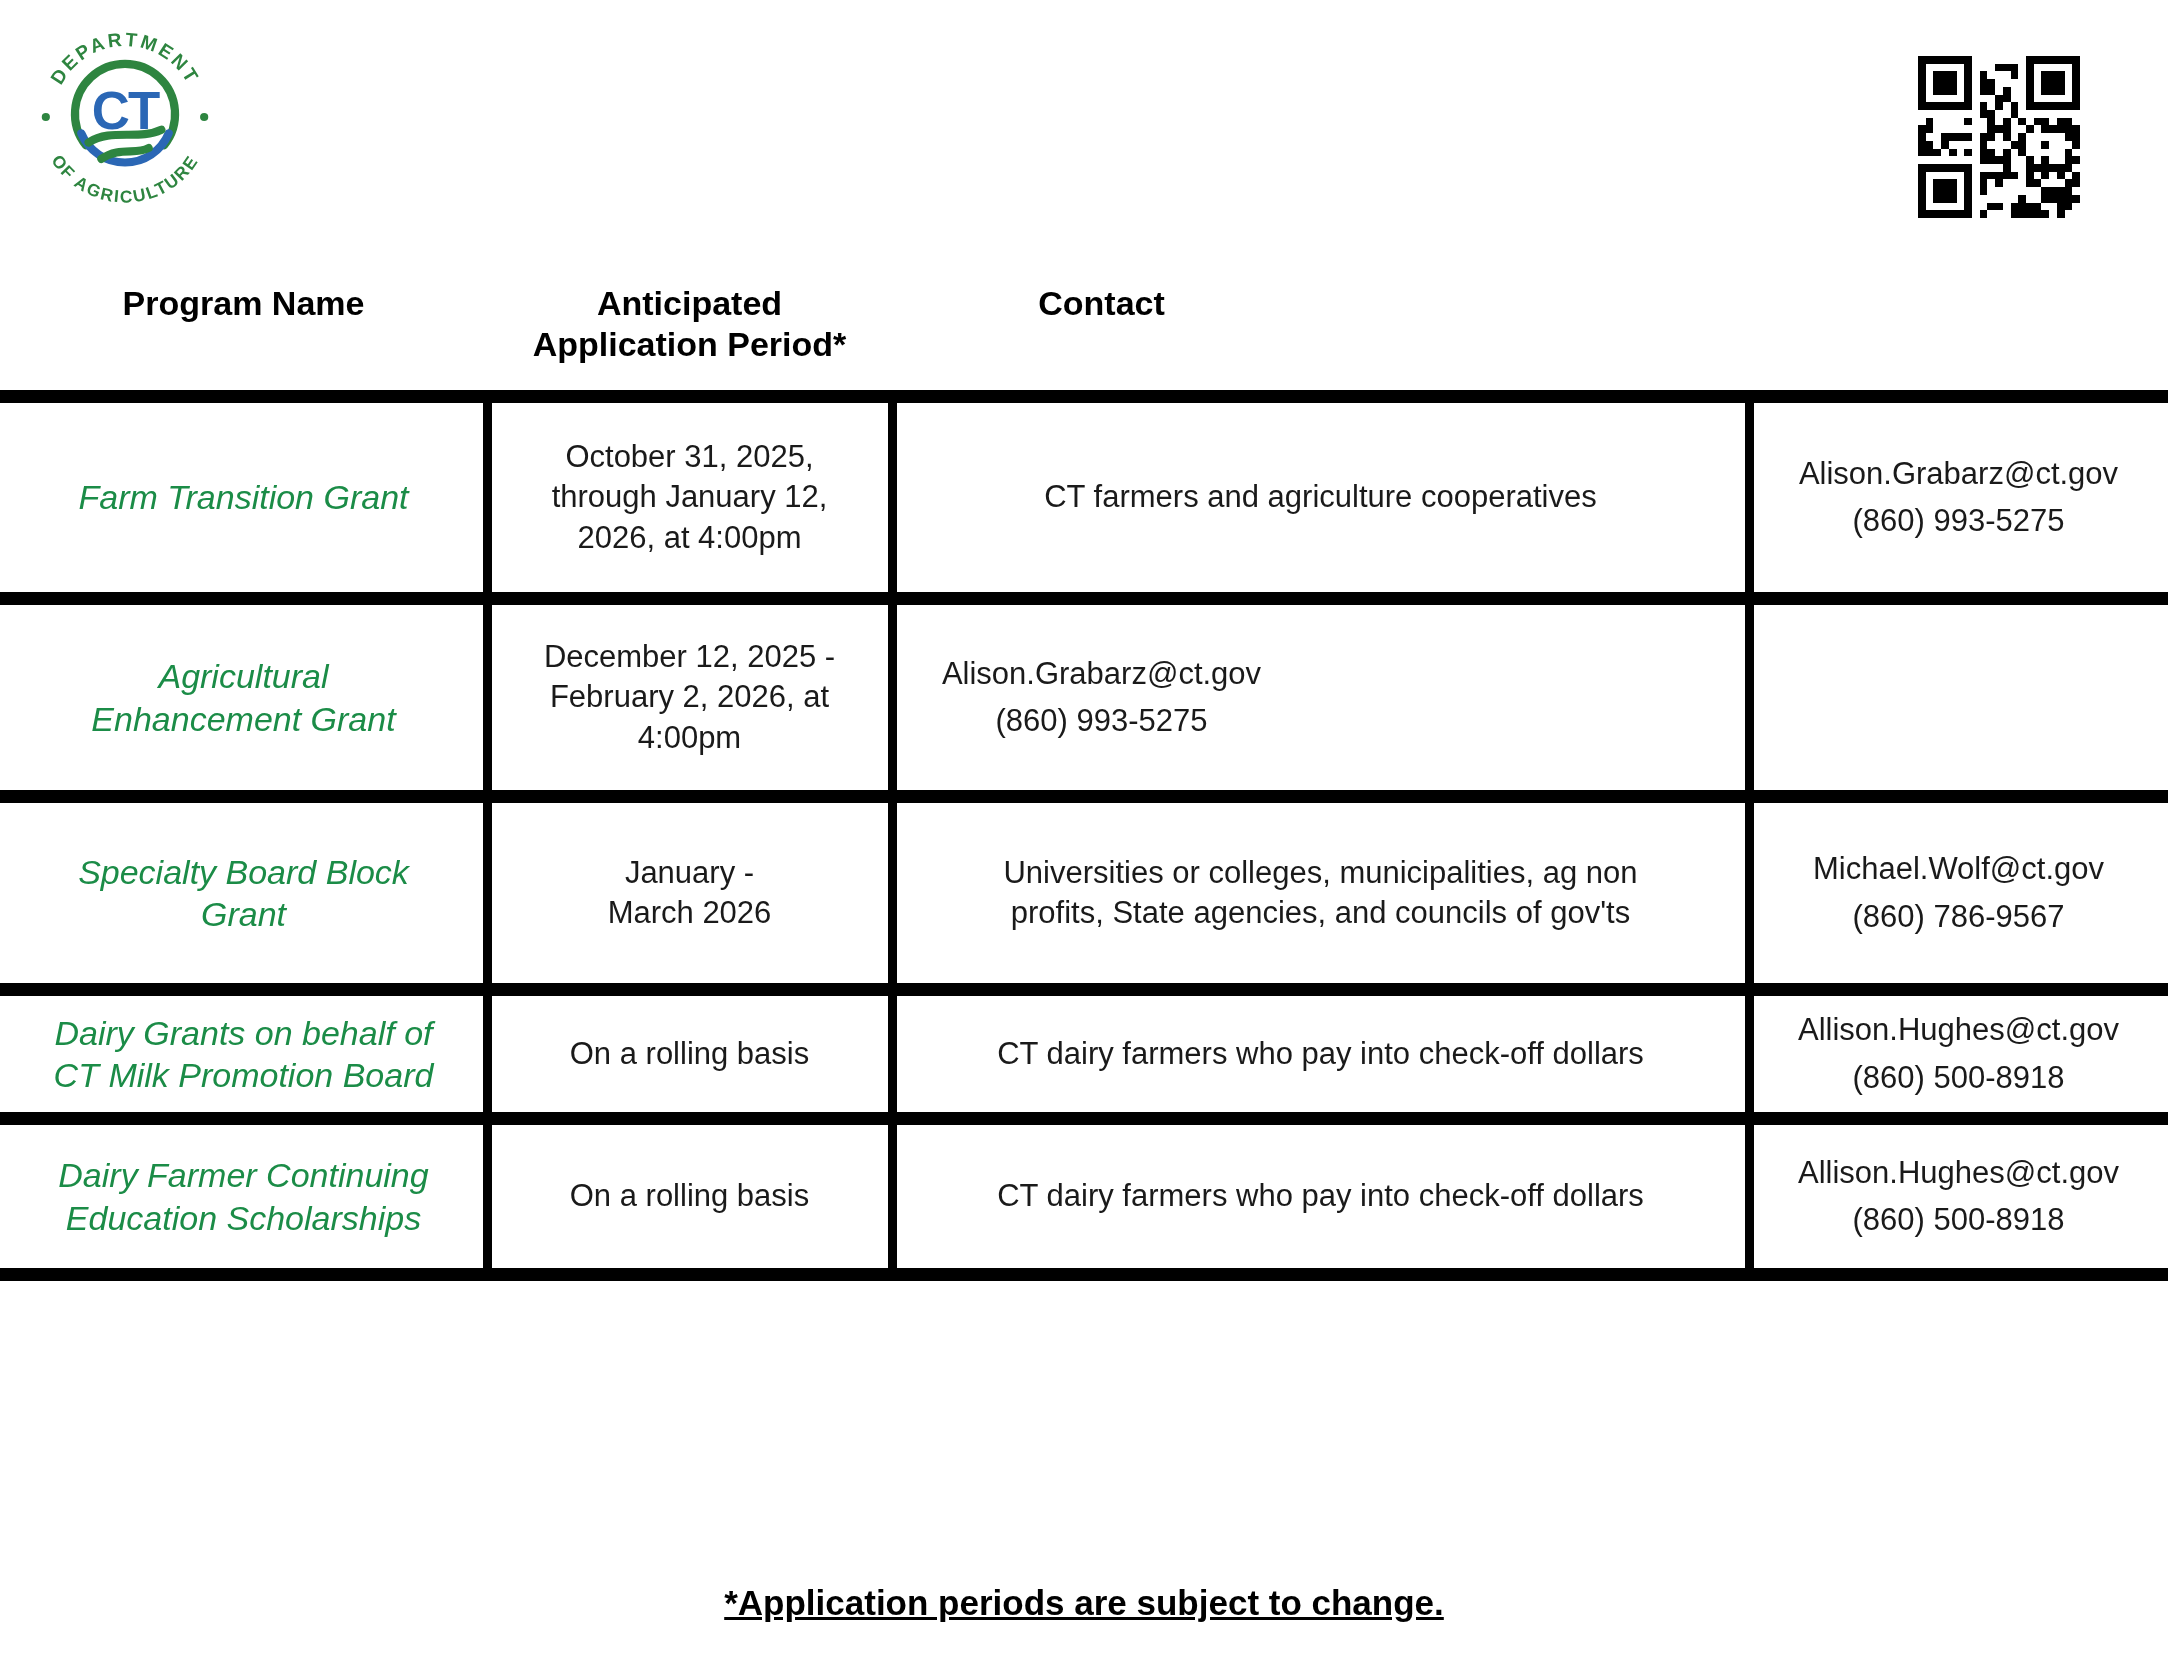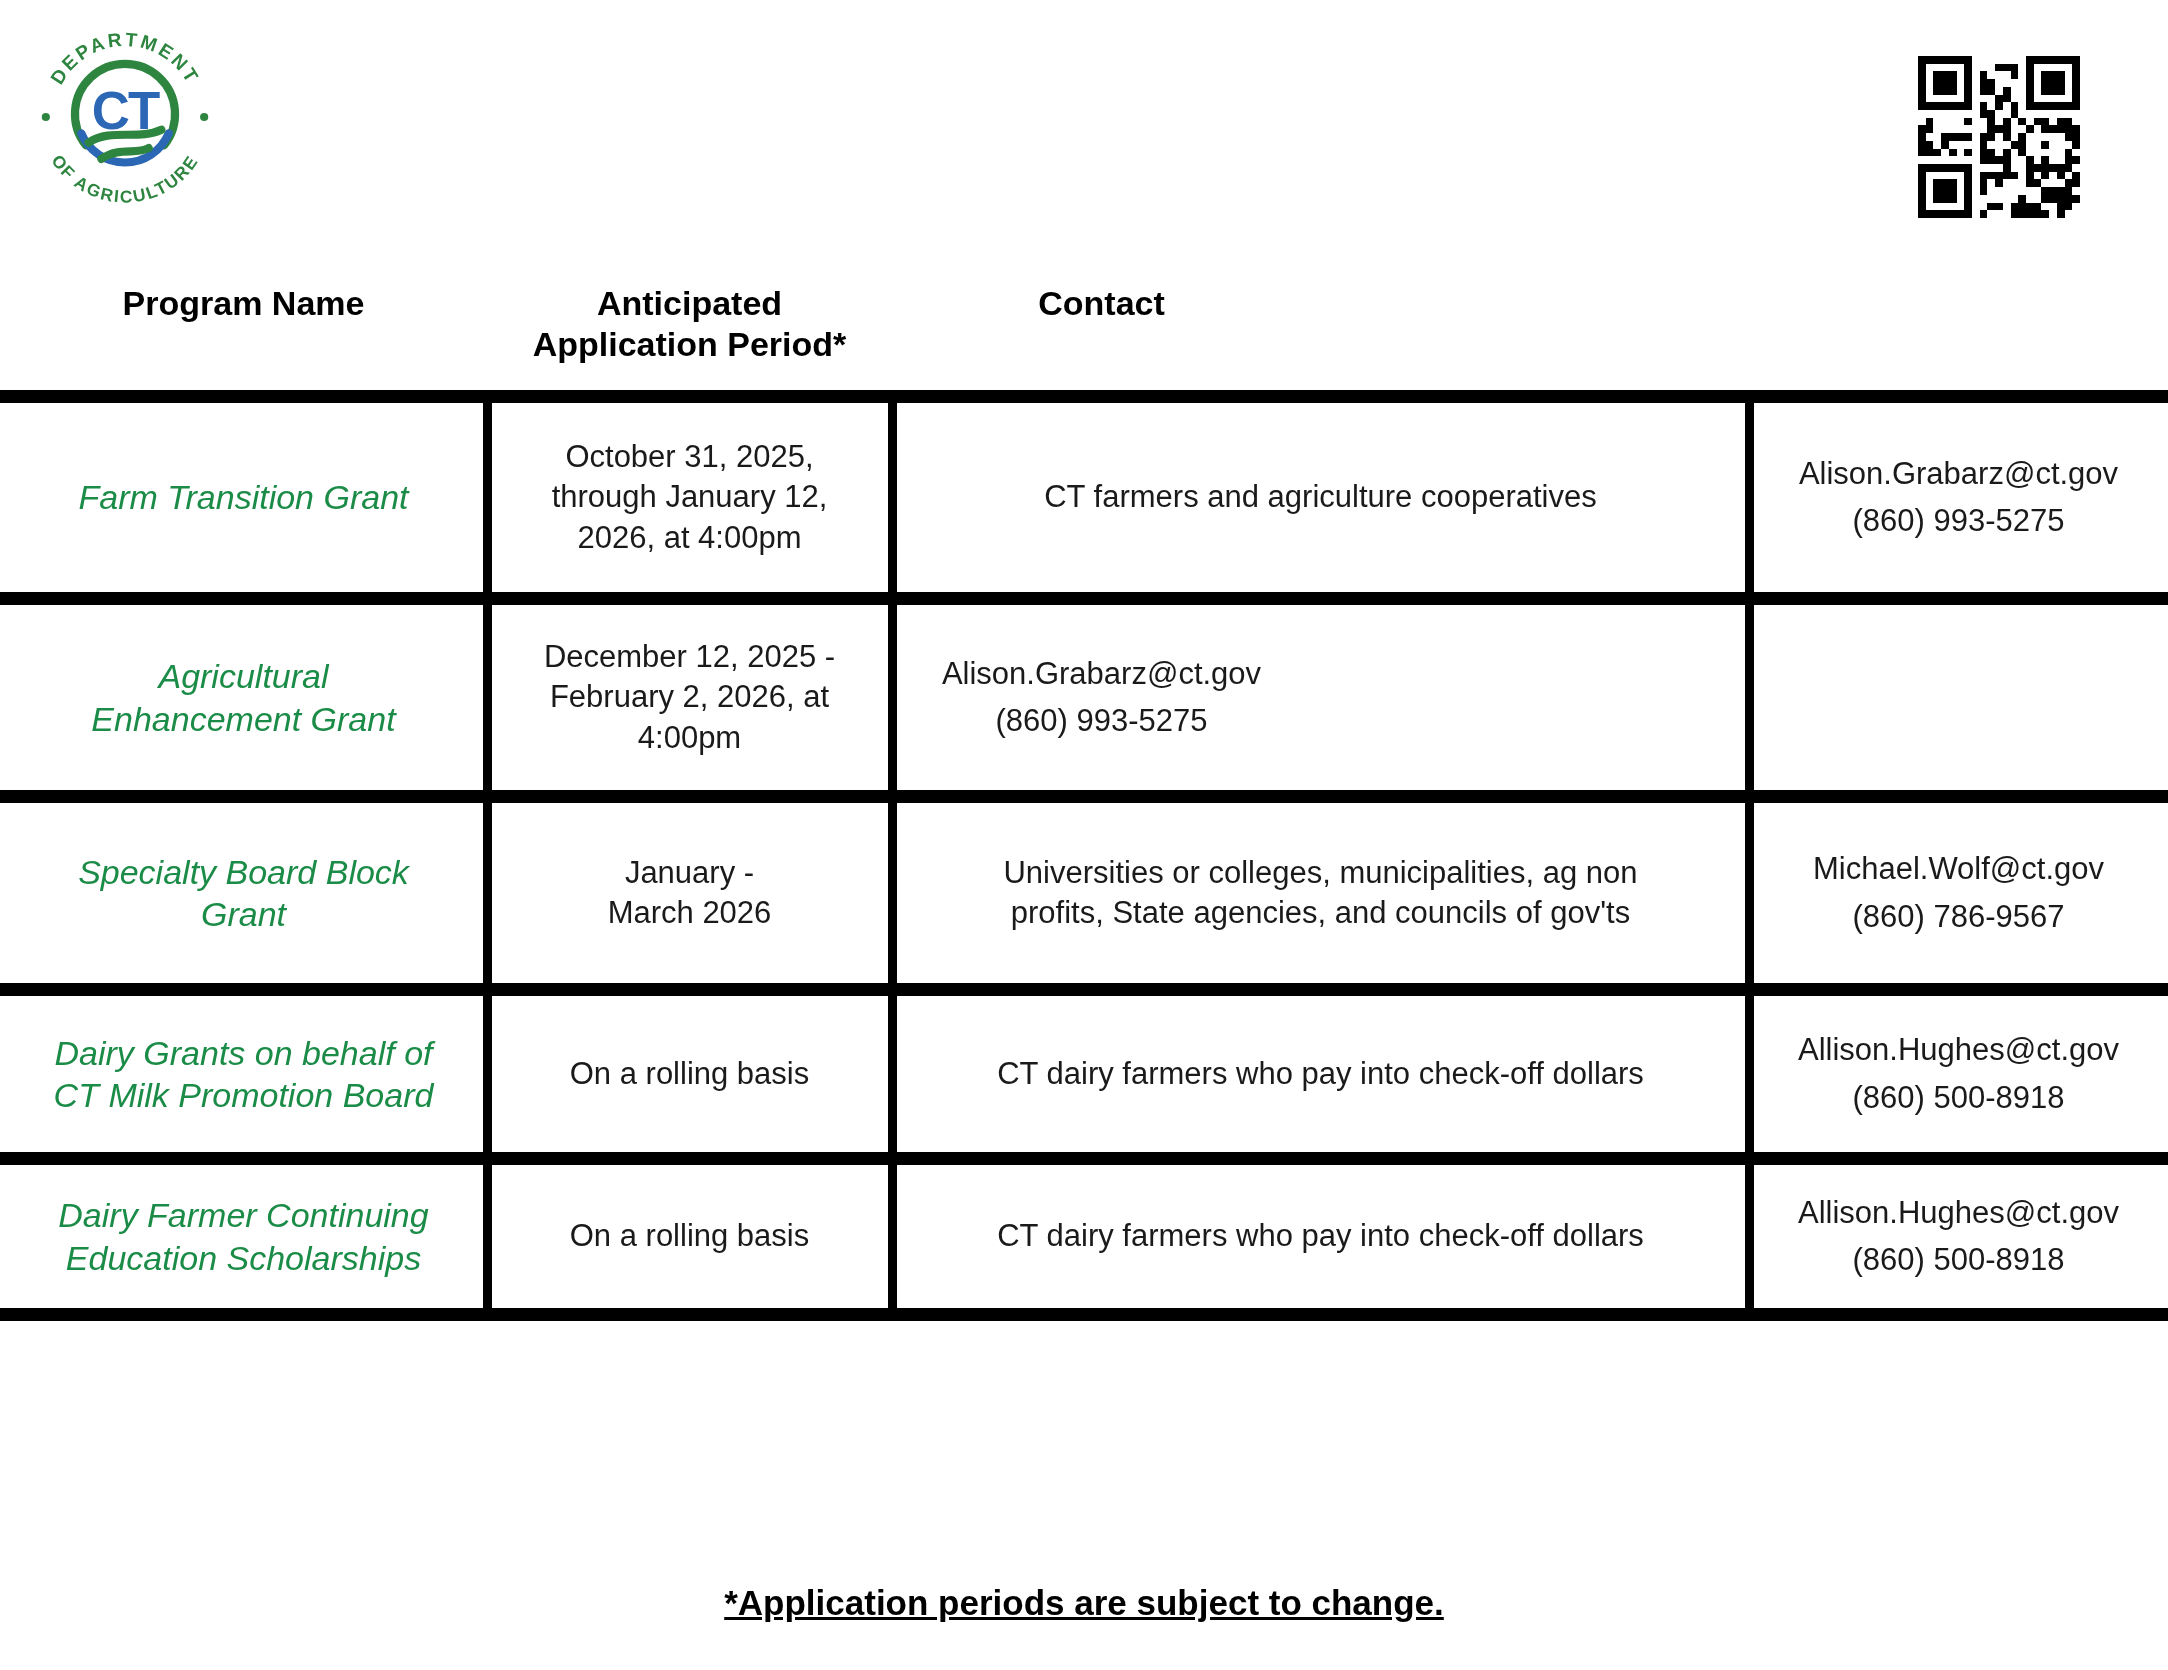--- a/index.html
+++ b/index.html
@@ -345,21 +345,21 @@
         <div>Michael.Wolf@ct.gov</div>
         <div>(860) 786-9567</div>
       </div>
       <div class="vbar v1"></div>
       <div class="vbar v2"></div>
       <div class="vbar v3"></div>
     </div>
 
     <div class="hline"></div>
 
-    <div class="row" style="height:156px;border-radius:32px;">
+    <div class="row" style="height:116px;border-radius:32px;">
       <div class="cell c1 program">Dairy Grants on behalf of
 CT Milk Promotion Board</div>
       <div class="cell c2 period">On a rolling basis</div>
       <div class="cell c3 applicants">CT dairy farmers who pay into check-off dollars</div>
       <div class="cell c4 contact">
         <div>Allison.Hughes@ct.gov</div>
         <div>(860) 500-8918</div>
       </div>
       <div class="vbar v1"></div>
       <div class="vbar v2"></div>

